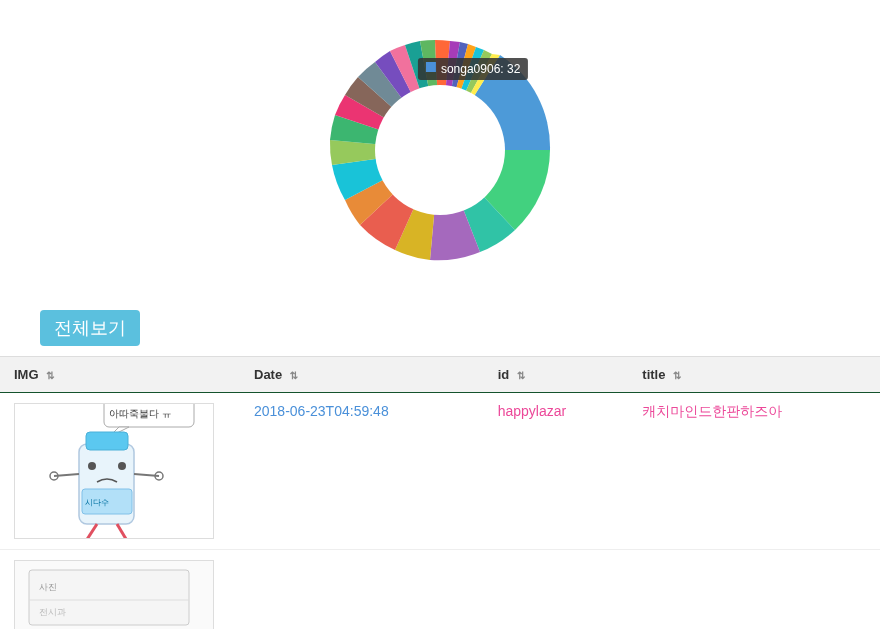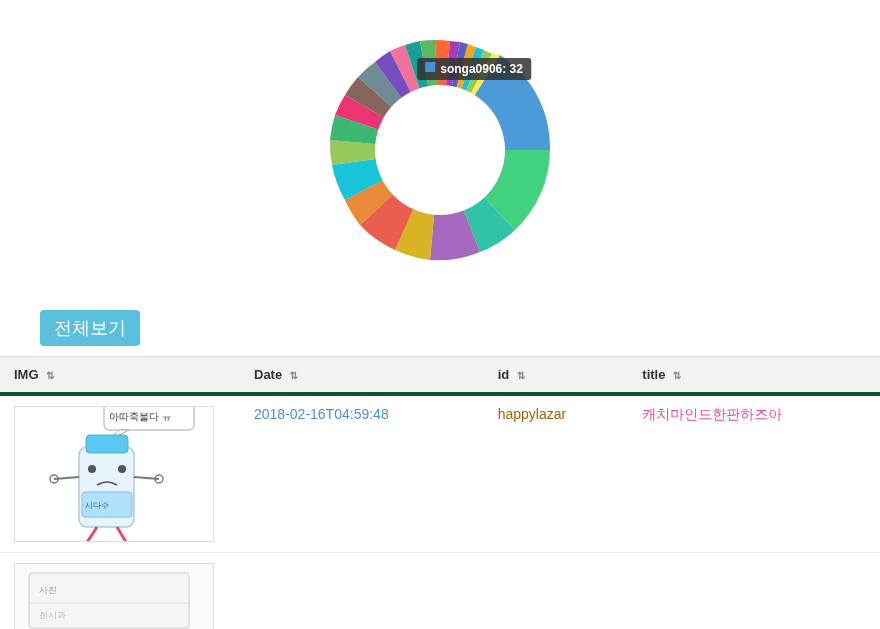--- a/index.html
+++ b/index.html
@@ -26,21 +26,20 @@
       transform: translateX(-20%);
       background: rgba(50,50,50,0.85);
       color: #fff;
       padding: 4px 8px;
       font-size: 12px;
       border-radius: 3px;
       white-space: nowrap;
       display: flex;
       gap: 5px;
       z-index: 10;
-      font-weight: bold;
     }
 
     .tooltip-color-box {
       width: 10px;
       height: 10px;
       background: #4a90d9;
       flex-shrink: 0;
     }
 
     .view-all-btn {
@@ -63,21 +62,21 @@
       border-collapse: collapse;
     }
 
     thead tr {
       background: #f2f2f2;
     }
 
     th {
       padding: 10px 14px;
       text-align: left;
-      border-bottom: 4px solid #14532d;
+      border-bottom: 1px solid #14532d;
       border-top: 1px solid #ddd;
       font-weight: bold;
       color: #333;
       font-size: 13px;
     }
 
     th .sort-arrows {
       display: inline-block;
       margin-left: 4px;
       color: #888;
@@ -88,21 +87,21 @@
       padding: 10px 14px;
       border-bottom: 1px solid #eee;
       vertical-align: top;
     }
 
     .img-cell {
       width: 240px;
     }
 
     .date-cell { color: #4a90d9; }
-    .id-cell { color: #a16207; }
+    .id-cell { color: #ec4899; }
     .title-cell { color: #ec4899; }
 
     .placeholder-img {
       width: 200px;
       height: 136px;
       border: 1px solid #ddd;
       display: flex;
       align-items: center;
       justify-content: center;
       overflow: hidden;
@@ -236,21 +235,21 @@
             <line x1="60" y1="80" x2="35" y2="82" stroke="#777" stroke-width="2"></line>
             <circle cx="35" cy="82" r="4" fill="none" stroke="#777" stroke-width="1.5"></circle>
             <line x1="115" y1="80" x2="140" y2="82" stroke="#777" stroke-width="2"></line>
             <circle cx="140" cy="82" r="4" fill="none" stroke="#777" stroke-width="1.5"></circle>
 
             <line x1="78" y1="130" x2="65" y2="150" stroke="#e05060" stroke-width="3"></line>
             <line x1="98" y1="130" x2="110" y2="150" stroke="#e05060" stroke-width="3"></line>
           </svg>
         </div>
       </td>
-      <td class="date-cell">2018-02-16T04:59:48</td>
+      <td class="date-cell">2018-06-23T04:59:48</td>
       <td class="id-cell">happylazar</td>
       <td class="title-cell">캐치마인드한판하즈아</td>
     </tr>
 
     <tr>
       <td class="img-cell">
         <div class="img-placeholder-2">
           <svg width="180" height="70" viewBox="0 0 180 70">
 
             <rect x="5" y="5" width="160" height="55" rx="3" fill="#f5f5f5" stroke="#ccc" stroke-width="1"></rect>

